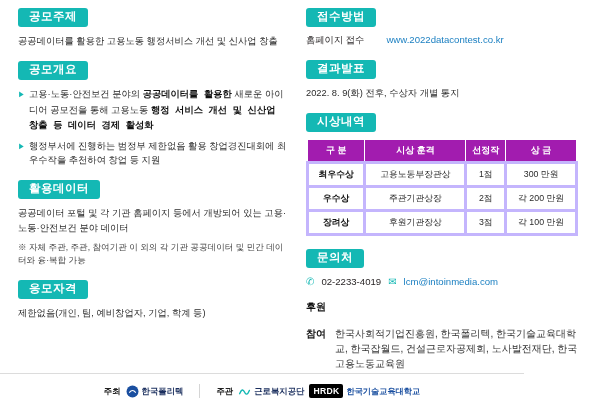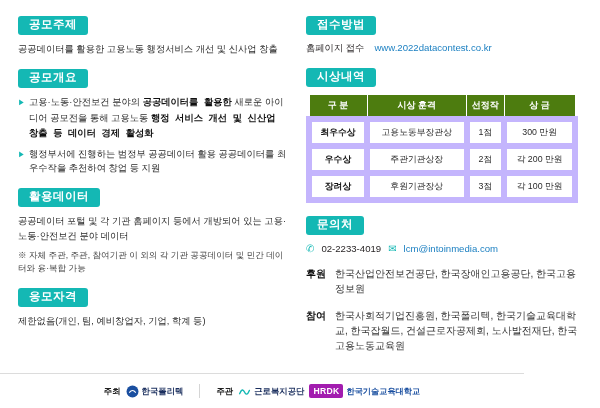--- a/index.html
+++ b/index.html
@@ -12,21 +12,21 @@
     background: #ffffff;
     font-family: "Liberation Sans", sans-serif;
     color: #231f20;
     overflow: hidden;
   }
   .poster {
     position: relative;
     width: 600px;
     height: 408px;
     box-sizing: border-box;
-    padding: 14px 18px 0 18px;
+    padding: 6px 18px 0 18px;
     display: flex;
     gap: 16px;
   }
   .col-left {
     width: 272px;
     flex: 0 0 272px;
   }
   .col-right {
     width: 272px;
     flex: 0 0 272px;
@@ -75,48 +75,48 @@
   .note {
     font-size: 8.6px;
     color: #3c3c3c;
     line-height: 1.5;
     margin-top: 6px;
   }
   
   .apply-line {
     display: flex;
     align-items: baseline;
-    gap: 10px;
+    gap: 22px;
     font-size: 9.3px;
     margin-top: 7px;
   }
   .url {
     color: #1a7fc1;
     text-decoration: none;
     font-size: 9.6px;
     text-align: right;
   }
   
   table.prize {
     width: 100%;
     border-collapse: collapse;
     margin-top: 7px;
     font-size: 8.8px;
   }
   table.prize th {
-    background: #4d7c0f;
+    background: #a21caf;
     color: #fff;
     font-weight: bold;
     padding: 4px 2px;
     border: 1px solid #ffffff;
     text-align: center;
     font-size: 9px;
   }
   table.prize td {
-    border: 6px solid #c4b5fd;
+    border: 3px solid #c4b5fd;
     padding: 4.5px 4px;
     text-align: center;
     color: #2b2b2b;
     background: #fff;
   }
   table.prize td.first {
     font-weight: bold;
     color: #111;
   }
   
@@ -184,21 +184,21 @@
     color: #1b2f5e;
     font-weight: bold;
     white-space: nowrap;
   }
   .mark {
     width: 13px;
     height: 13px;
     flex: 0 0 auto;
   }
   .hrdk-box {
-    background: #a21caf;
+    background: #000000;
     color: #fff;
     font-size: 8.6px;
     font-weight: bold;
     padding: 2px 4px;
     border-radius: 2px;
     letter-spacing: 0.3px;
   }
   .hrdk-text {
     color: #1a4fa0;
     font-size: 8.2px;
@@ -226,21 +226,21 @@
       <span class="pill">공모개요</span>
       <div class="sec-body">
         <div class="row-bullet">
           <span class="tri">▶</span>
           <span class="bullet-text">
             고용·노동·안전보건 분야의 <span class="bold">공공데이터를 활용한</span> 새로운 아이디어 공모전을 통해 고용노동 <span class="bold">행정 서비스 개선 및 신산업 창출 등 데이터 경제 활성화</span>
           </span>
         </div>
         <div class="row-bullet">
           <span class="tri">▶</span>
-          <span class="bullet-text">행정부서에 진행하는 범정부 공공데이터 활용 공공데이터를 최우수작을 추천하여 창업 등 지원</span>
+          <span class="bullet-text">행정부서에 진행하는 범정부 제한없음 활용 창업경진대회에 최우수작을 추천하여 창업 등 지원</span>
         </div>
       </div>
     </div>
 
     <div class="sec">
       <span class="pill">활용데이터</span>
       <div class="sec-body">공공데이터 포털 및 각 기관 홈페이지 등에서 개방되어 있는 고용·노동·안전보건 분야 데이터</div>
       <div class="note">※ 자체 주관, 주관, 참여기관 이 외의 각 기관 공공데이터 및 민간 데이터와 융·복합 가능</div>
     </div>
 
@@ -254,20 +254,24 @@
   <div class="col-right">
 
     <div class="sec">
       <span class="pill">접수방법</span>
       <div class="apply-line">
         <span>홈페이지 접수</span>
         <a class="url" href="#">www.2022datacontest.co.kr</a>
       </div>
     </div>
 
+    <div class="sec">
+      <span class="pill">결과발표</span>
+      <div class="sec-body">2022. 8. 9(화) 전후, 수상자 개별 통지</div>
+    </div>
 
     <div class="sec">
       <span class="pill">시상내역</span>
       <table class="prize">
         <thead>
           <tr>
             <th>구 분</th>
             <th>시상 훈격</th>
             <th>선정작</th>
             <th>상 금</th>
@@ -299,21 +303,20 @@
     <div class="sec">
       <span class="pill">문의처</span>
       <div class="contact-line">
         <span class="ic">✆</span>
         <span>02-2233-4019</span>
         <span class="ic">✉</span>
         <span class="mail">lcm@intoinmedia.com</span>
       </div>
       <div class="spon">
         <span class="spon-label">후원</span>
-        <span class="spon-val">한국산업안전보건공단, 한국장애인고용공단, 한국고용정보원</span>
       </div>
       <div class="spon">
         <span class="spon-label">참여</span>
         <span class="spon-val">한국사회적기업진흥원, 한국폴리텍, 한국기술교육대학교, 한국잡월드, 건설근로자공제회, 노사발전재단, 한국고용노동교육원</span>
       </div>
     </div>
 
   </div>
 
   <div class="footer">

